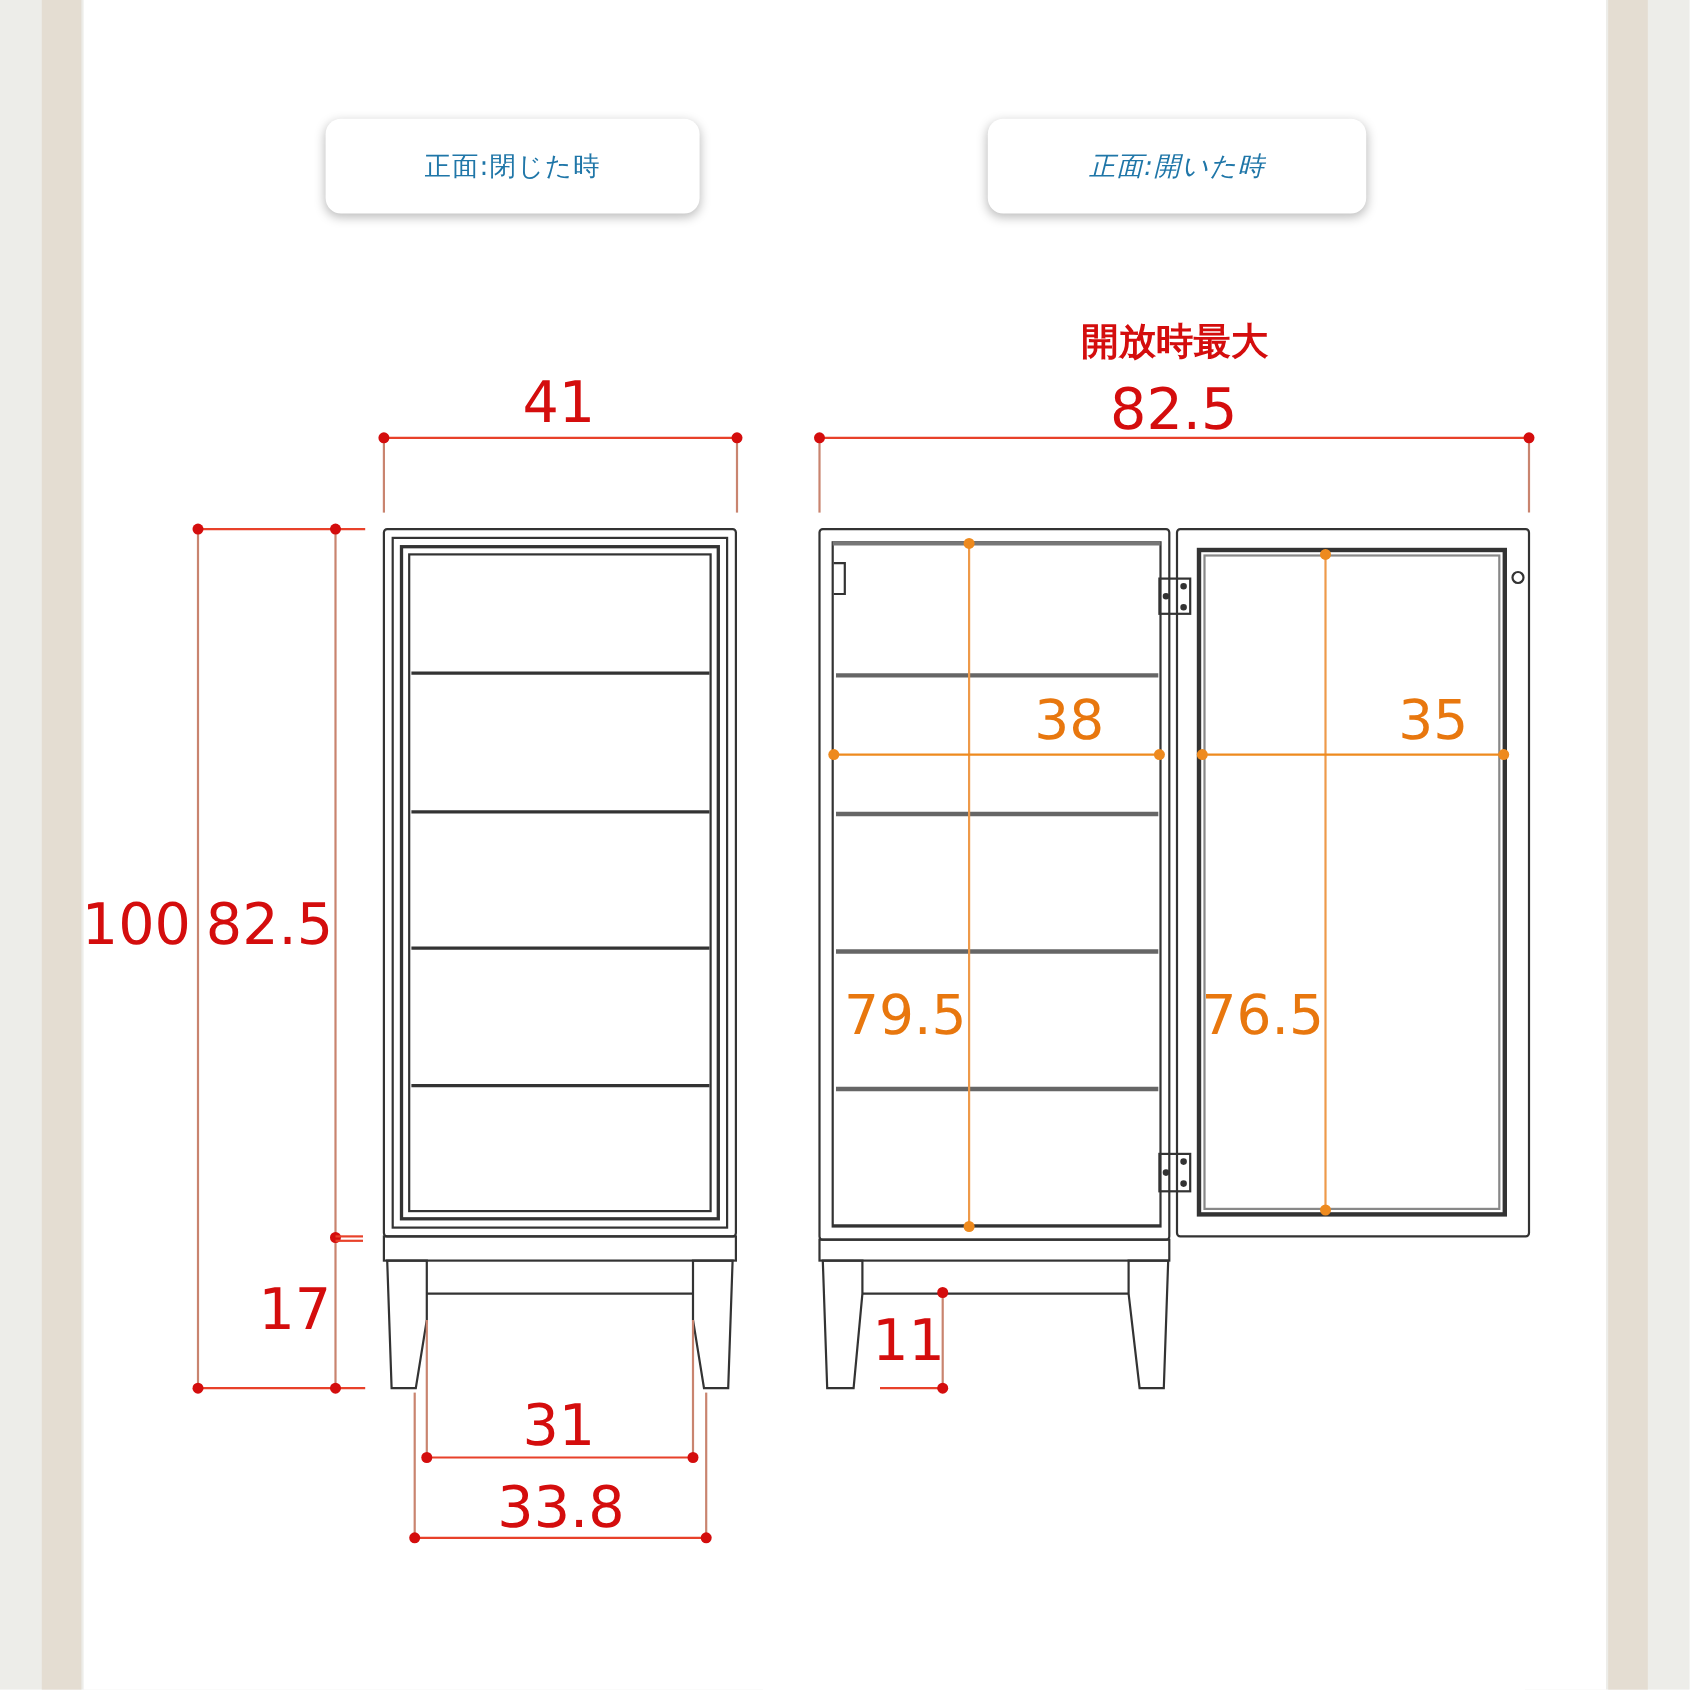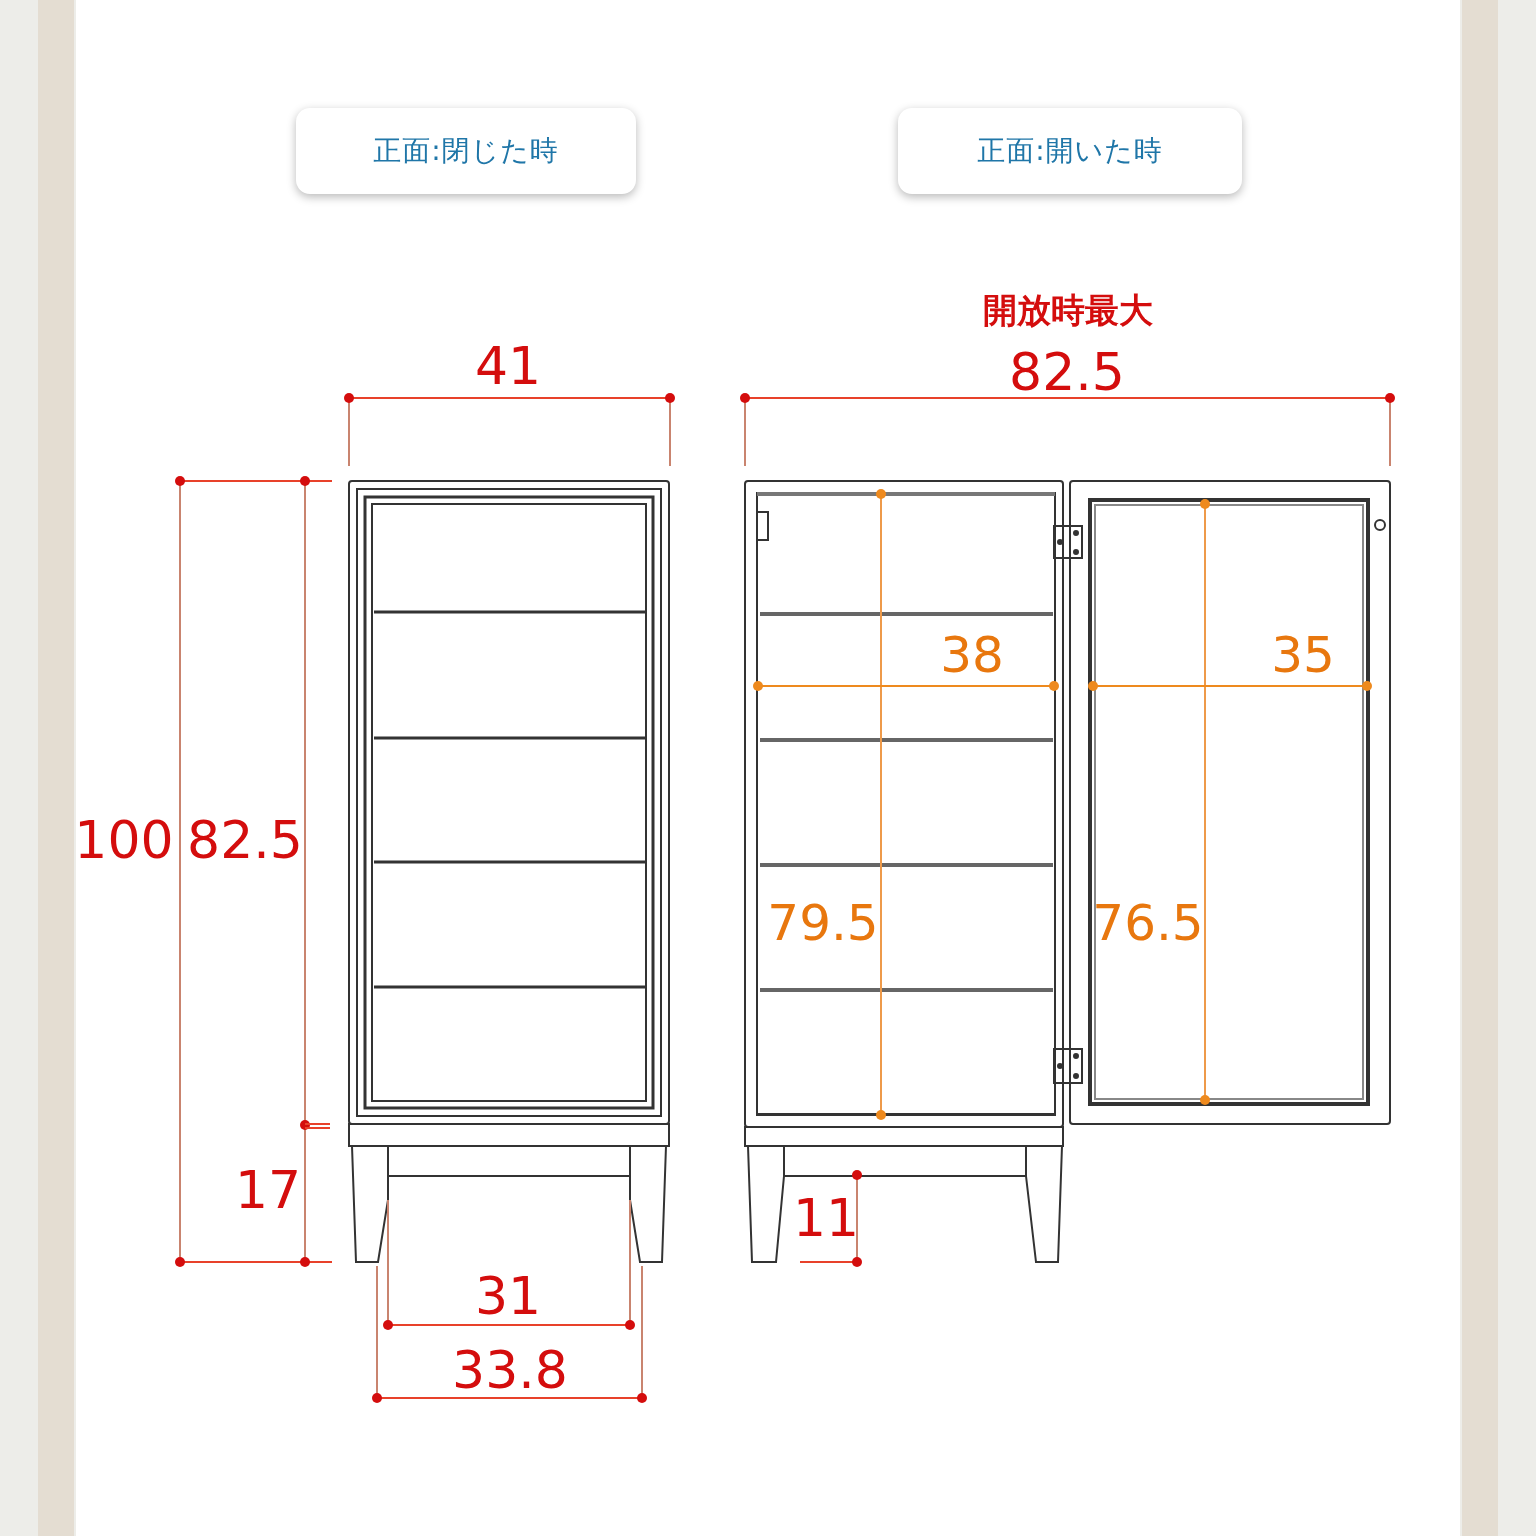--- a/index.html
+++ b/index.html
@@ -8,25 +8,25 @@
     background: #edede9;
     font-family: "DejaVu Sans", "Liberation Sans", sans-serif;
   }
   .frame-left { position: absolute; left: 38px; top: 0; width: 36px; height: 1536px; background: #e4ddd2; }
   .frame-right { position: absolute; left: 1462px; top: 0; width: 36px; height: 1536px; background: #e4ddd2; }
   .panel { position: absolute; left: 76px; top: 0; width: 1384px; height: 1536px; background: #ffffff; }
   .title-badge {
     position: absolute; top: 108px; height: 86px;
     background: #fff; border-radius: 14px;
     box-shadow: 0 3px 10px rgba(0,0,0,0.28);
-    color: #1f76a8; font-size: 28px; line-height: 86px; text-align: center;
+    color: #1f76a8; font-size: 24px; line-height: 86px; text-align: center;
     letter-spacing: 1px;
   }
   #badge-closed { left: 296px; width: 340px; }
-  #badge-open { left: 898px; width: 344px; }
+  #badge-open { left: 898px; width: 344px; font-style: italic; }
   svg { position: absolute; left: 0; top: 0; }
   .dim-red { fill: #d40d0d; font-size: 52px; font-family: "DejaVu Sans", "Liberation Sans", sans-serif; }
   .dim-red-sm { fill: #d40d0d; font-size: 34px; font-weight: bold; font-family: "DejaVu Sans", "Liberation Sans", sans-serif; }
   .dim-orange { fill: #e8770e; font-size: 50px; font-family: "DejaVu Sans", "Liberation Sans", sans-serif; }
 </style>
 </head>
 <body>
 
 <div class="frame-left"></div>
 <div class="frame-right"></div>

